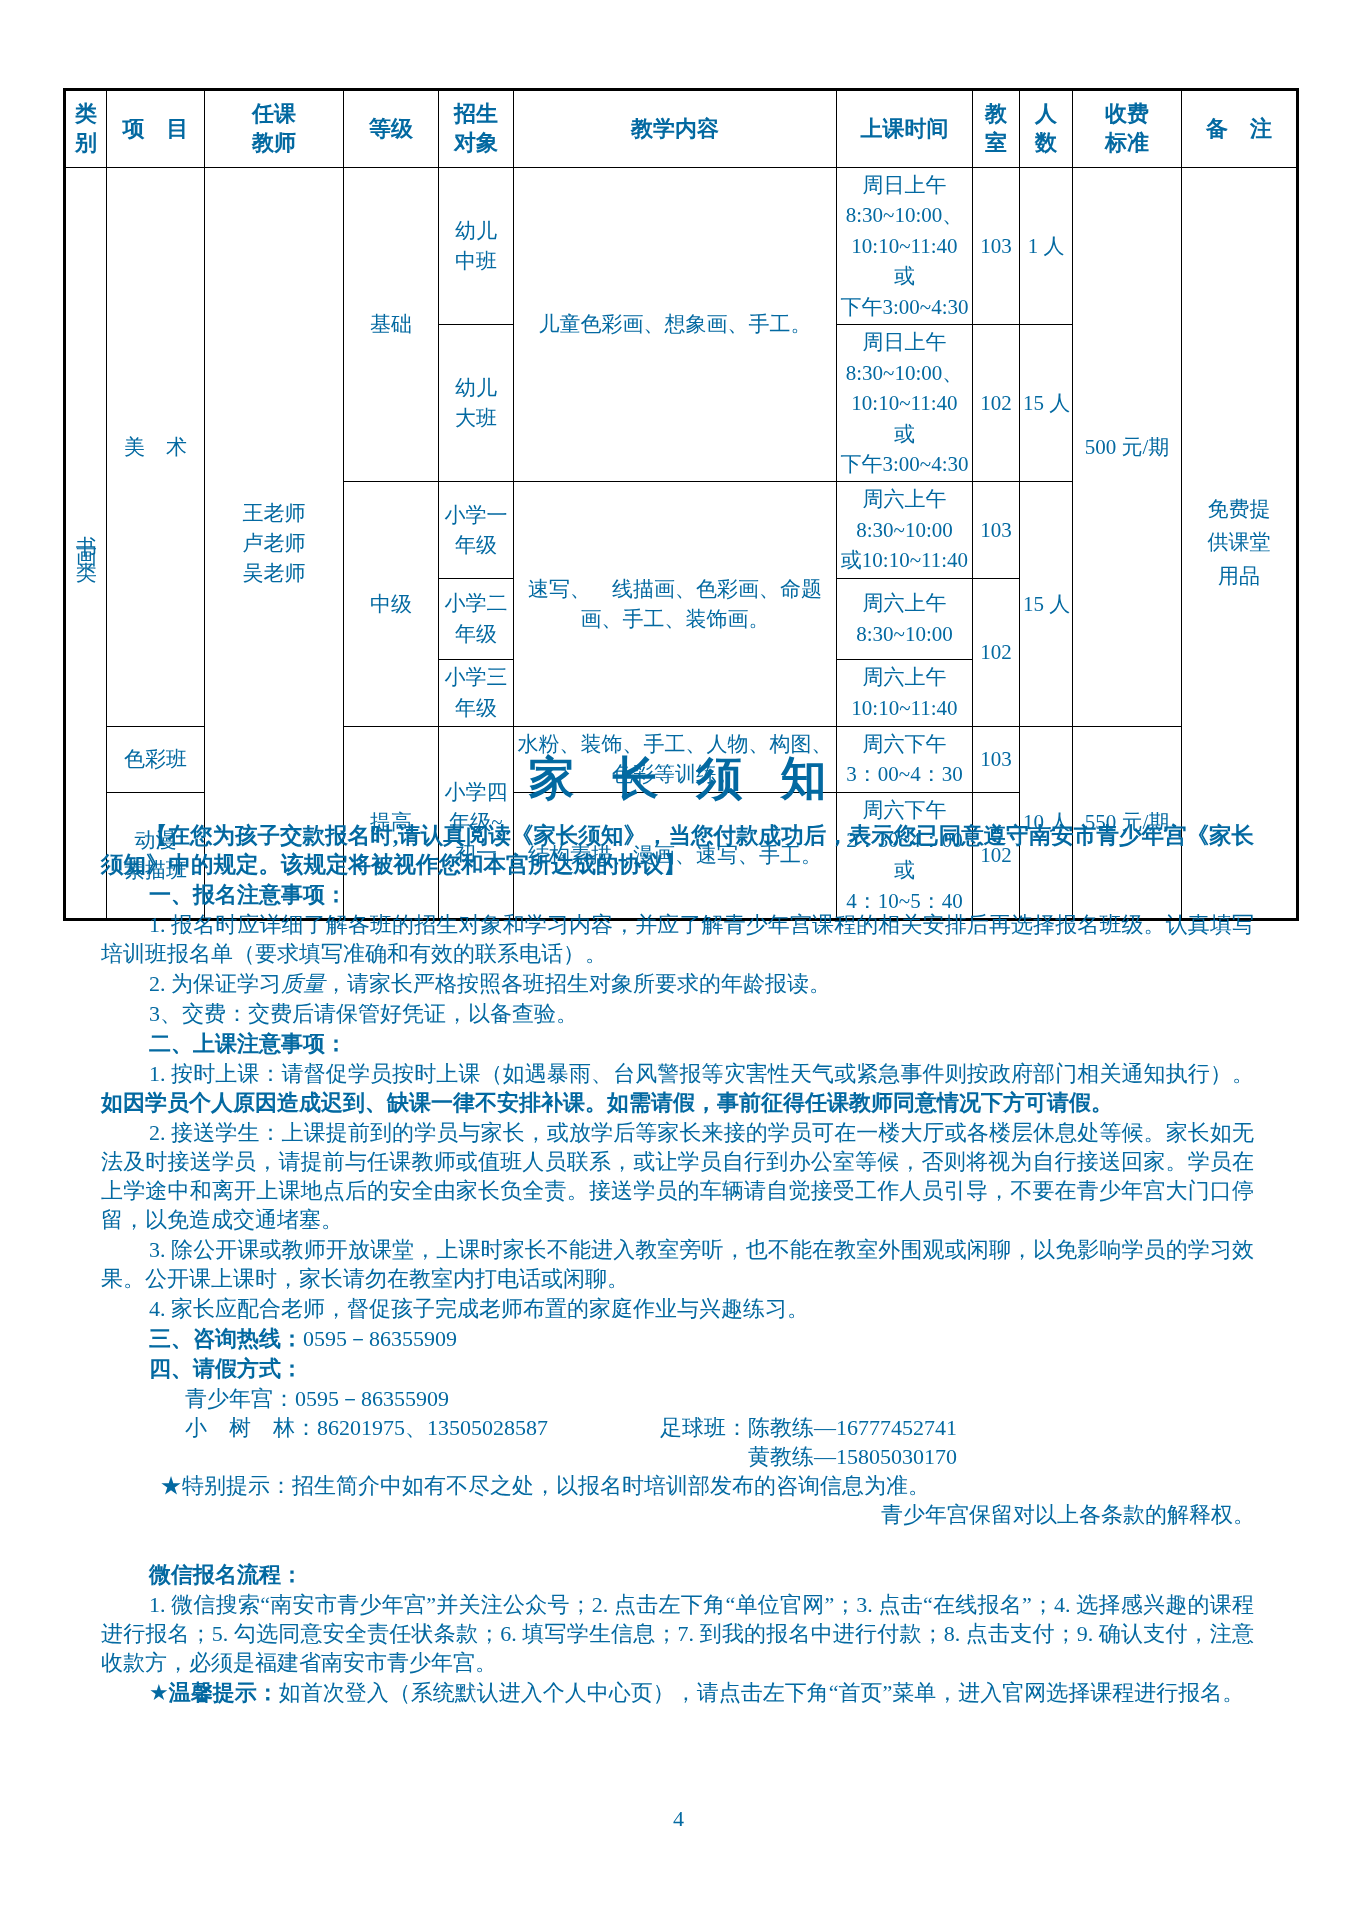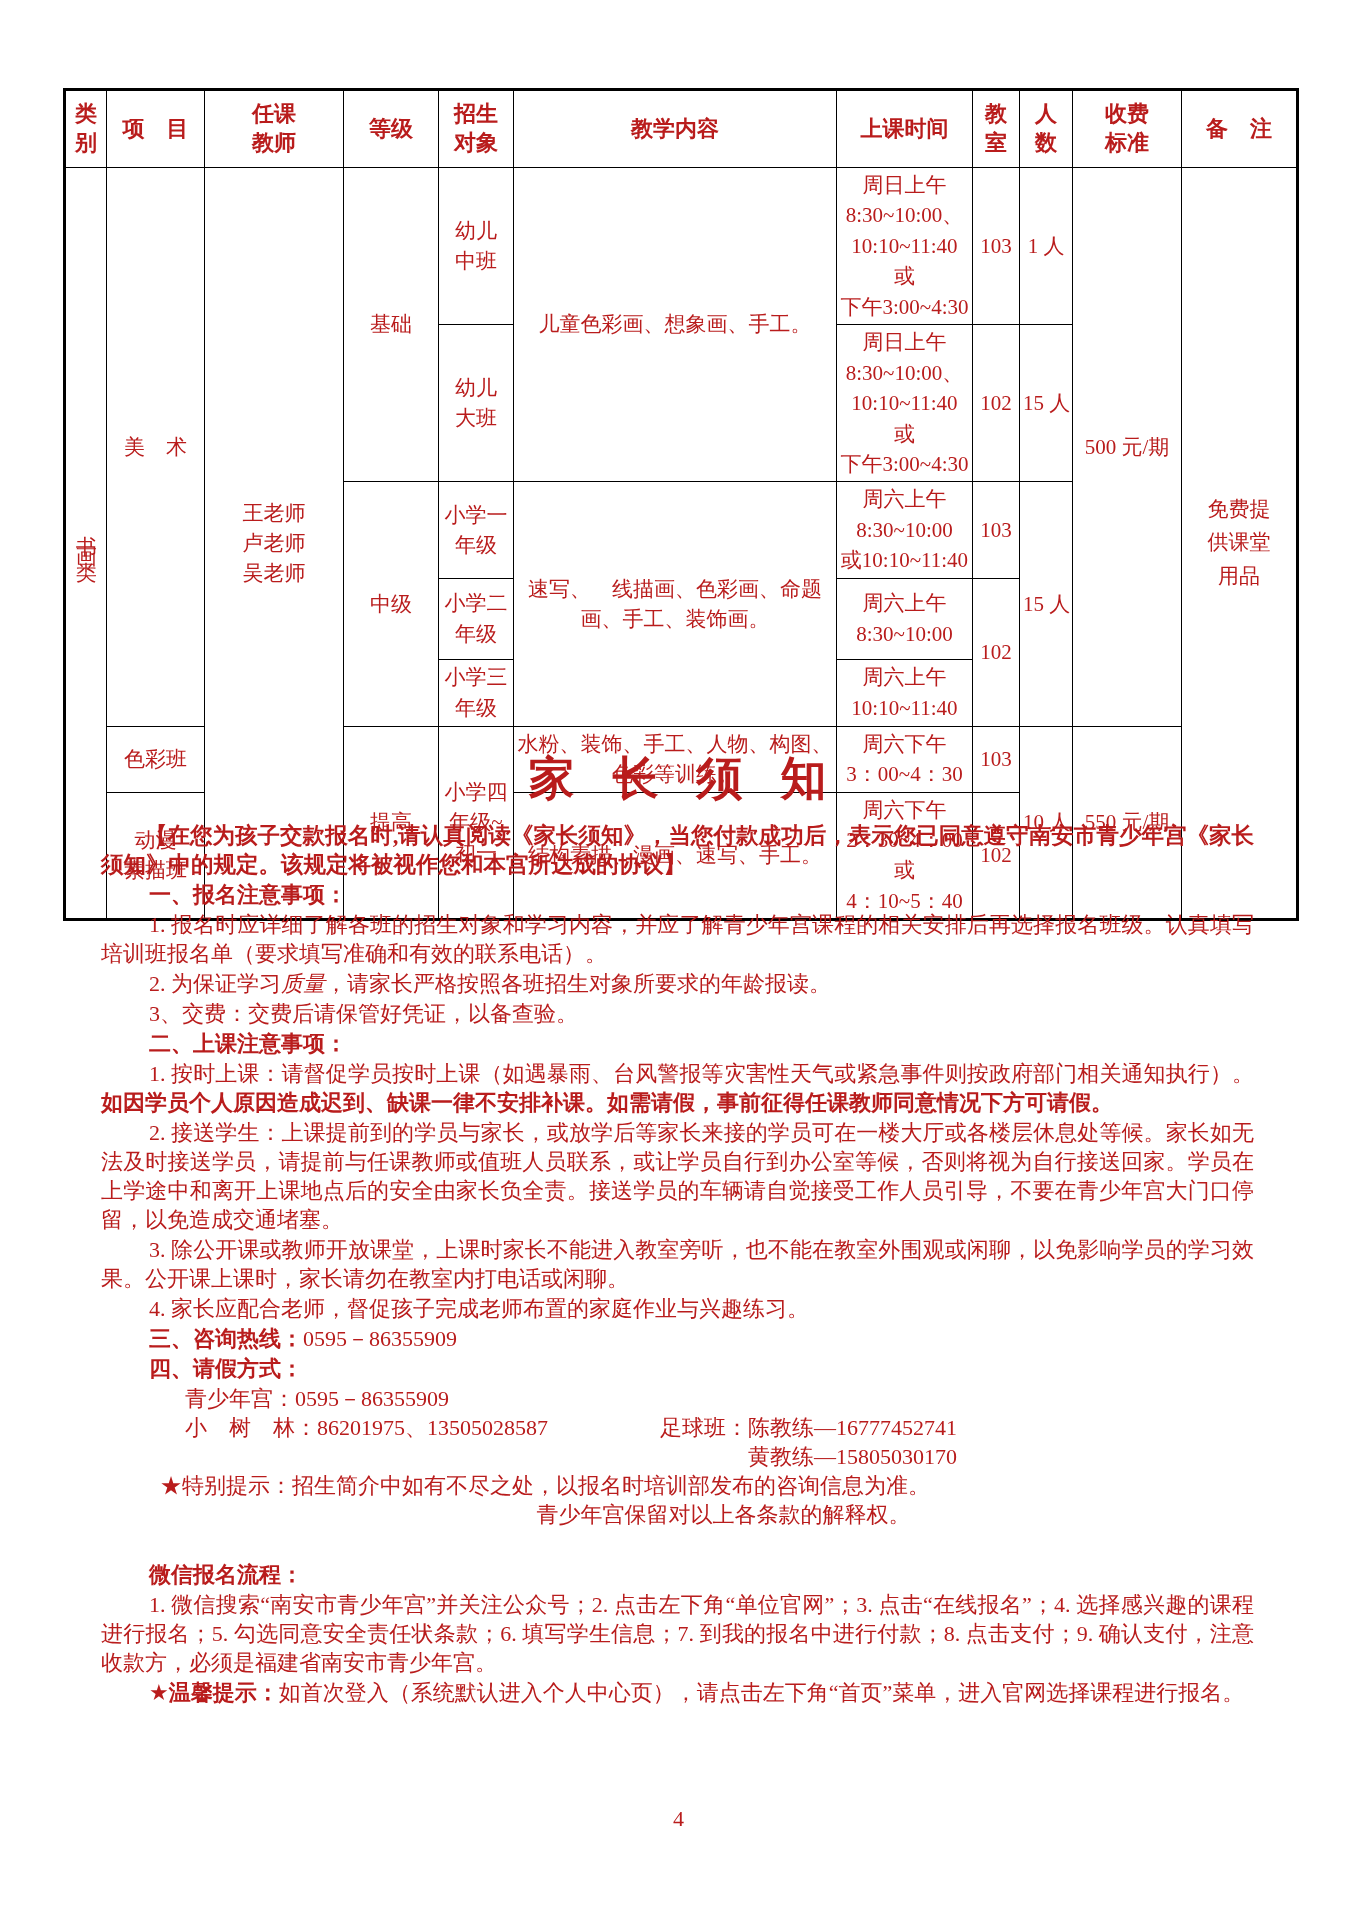--- a/index.html
+++ b/index.html
@@ -1,21 +1,21 @@
 <!DOCTYPE html>
 <html><head>
 <meta charset="utf-8">
 <style>
   html,body{margin:0;padding:0;background:#888;}
   .page{
     position:relative;
     width:1357px;height:1920px;
     margin:0 auto;
     background:#ffffff;
-    color:#b91c1c;
+    color:#0369a1;
     font-family:"Liberation Serif","DejaVu Serif",serif;
     overflow:hidden;
   }
 
   
   table.schedule{
     position:absolute;left:63px;top:88px;
     width:1233px;
     border-collapse:collapse;table-layout:fixed;
     border:3px solid #000;
@@ -60,21 +60,21 @@
     font-family:"Liberation Sans","DejaVu Sans",sans-serif;
     font-weight:bold;padding-left:48px;text-align:left !important;
   }
   .para{text-indent:48px;}
   .b-hei{font-family:"Liberation Sans","DejaVu Sans",sans-serif;font-weight:bold;}
   .num{font-family:"Liberation Serif","DejaVu Serif",serif;font-weight:normal;}
   .contact{padding-left:85px;position:relative;text-align:left;}
   .football{position:absolute;left:560px;top:0;}
   .coach2{padding-left:648px;}
   .tipline1{padding-left:60px;text-align:left;}
-  .tipline2{padding-left:92px;text-align:center;}
+  .tipline2{padding-left:92px;text-align:right;}
   .wechat-h{margin-top:31px !important;}
   .page-number{
     position:absolute;left:0;top:1806px;width:1357px;
     text-align:center;font-size:22px;
   }
 </style>
 </head>
 <body>
 
 <div class="page">

